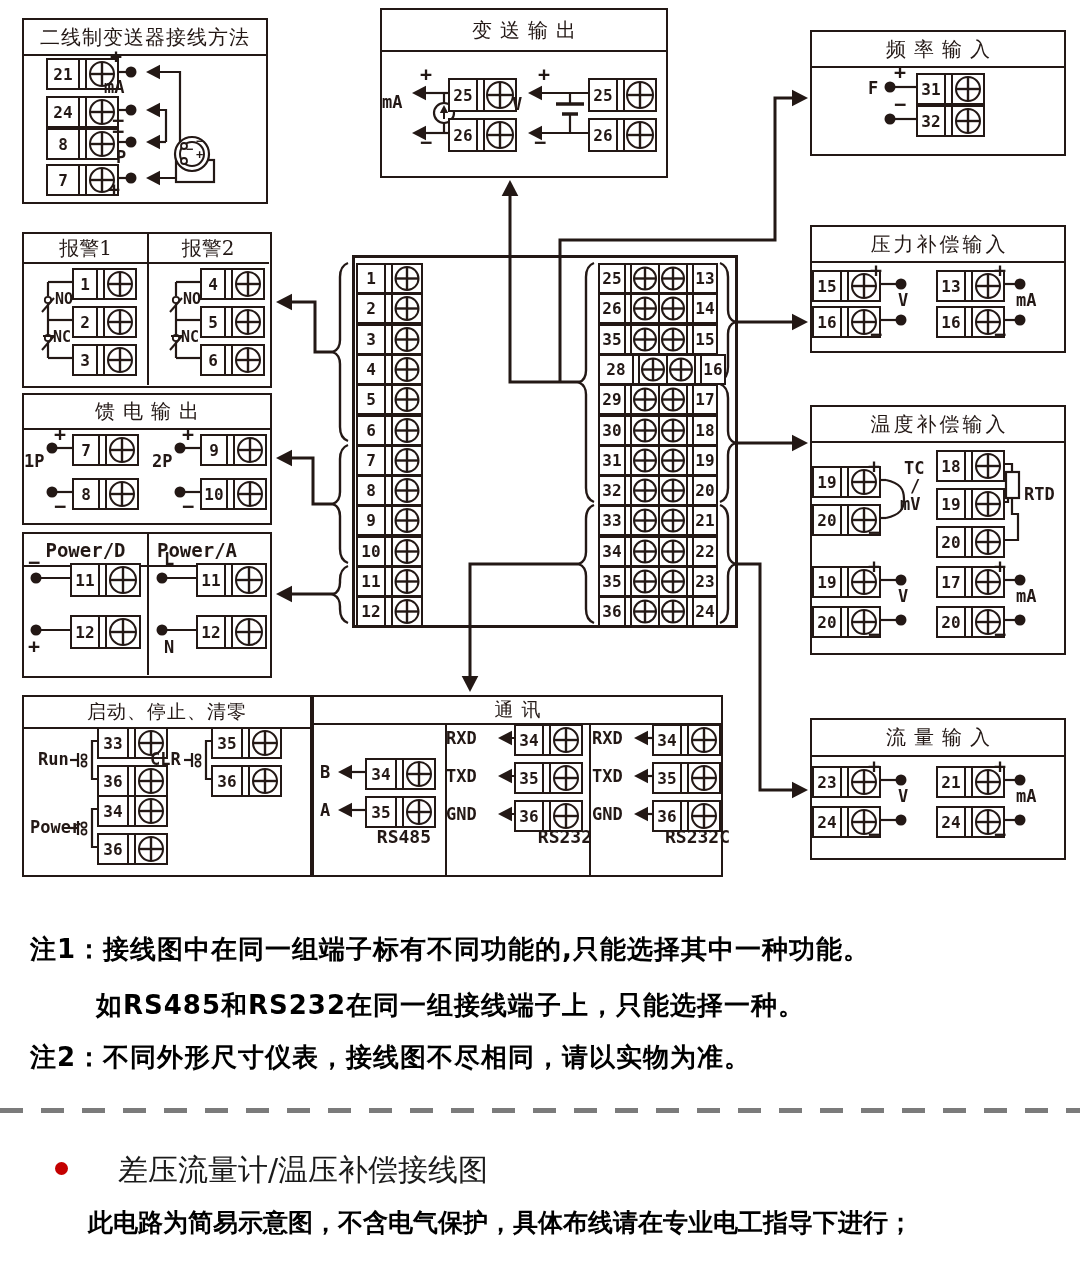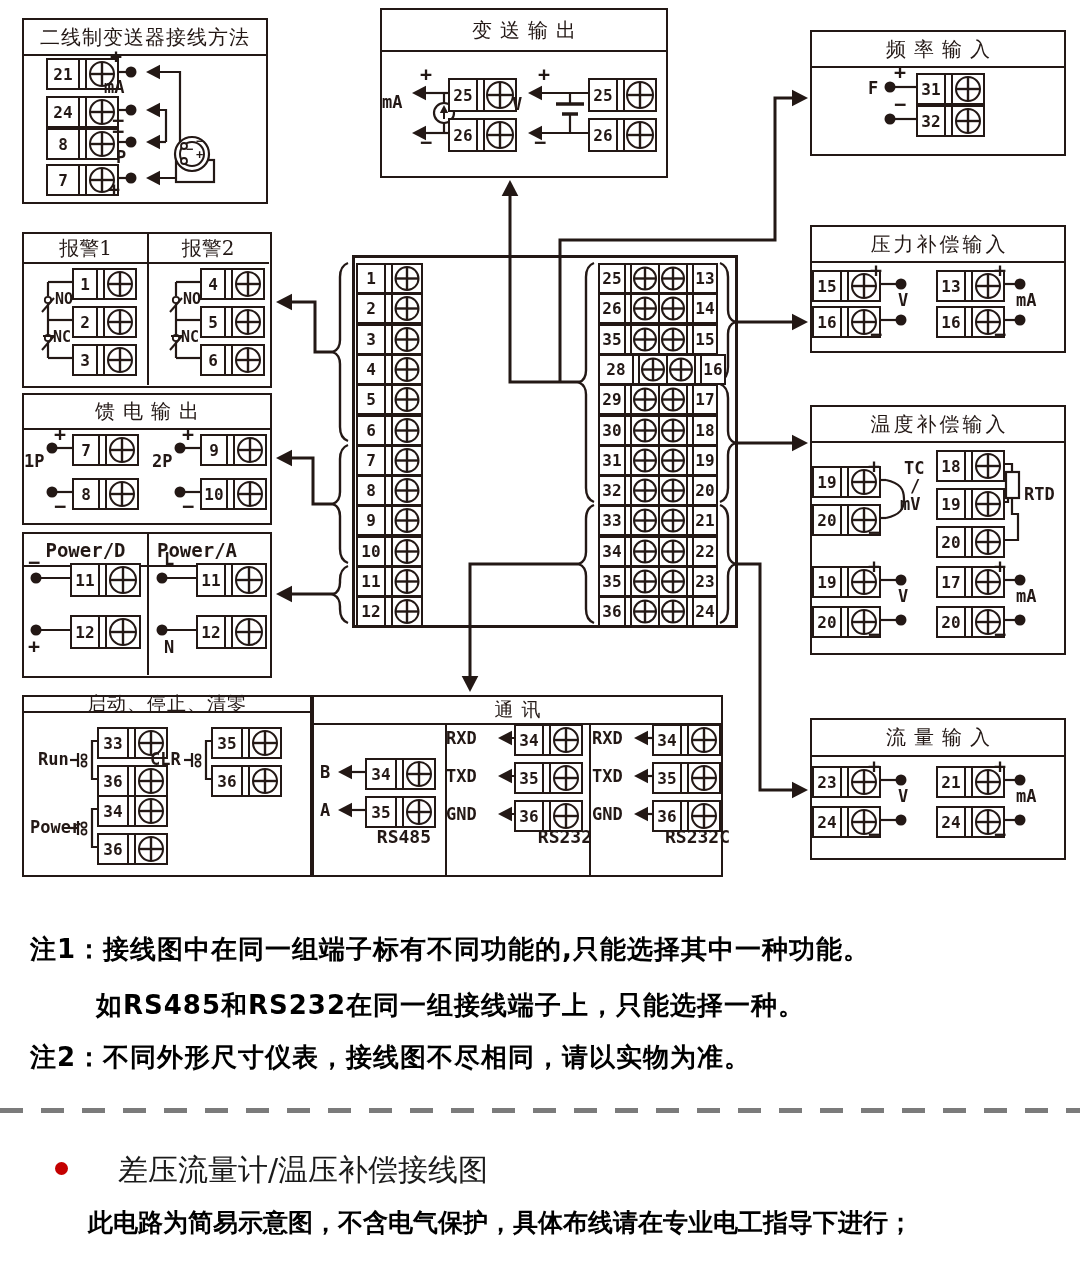--- a/index.html
+++ b/index.html
@@ -75,21 +75,21 @@
 
   <div class="box" style="left:810px;top:405px;width:256px;height:250px">
     <div class="box-title ls3" style="height:36px">温度补偿输入</div>
   </div>
 
   <div class="box" style="left:810px;top:718px;width:256px;height:142px">
     <div class="box-title ls8" style="height:37px">流量输入</div>
   </div>
 
   <div class="box" style="left:22px;top:695px;width:290px;height:182px">
-    <div class="box-title ls1" style="height:16px;font-size:19px">启动、停止、清零</div>
+    <div class="box-title ls1" style="height:32px;font-size:19px">启动、停止、清零</div>
   </div>
 
   <div class="box" style="left:312px;top:695px;width:411px;height:182px">
     <div class="box-title ls8" style="height:28px;font-size:19px">通讯</div>
     <div class="vline" style="left:131px;top:28px;height:151px"></div>
     <div class="vline" style="left:275px;top:28px;height:151px"></div>
   </div>
 
   <div class="note-line" style="left:30px;top:932px"><span>注1：</span><span>接线图中在同一组端子标有不同功能的,只能选择其中一种功能。</span></div>
   <div class="note-line" style="left:96px;top:988px">如RS485和RS232在同一组接线端子上，只能选择一种。</div>

